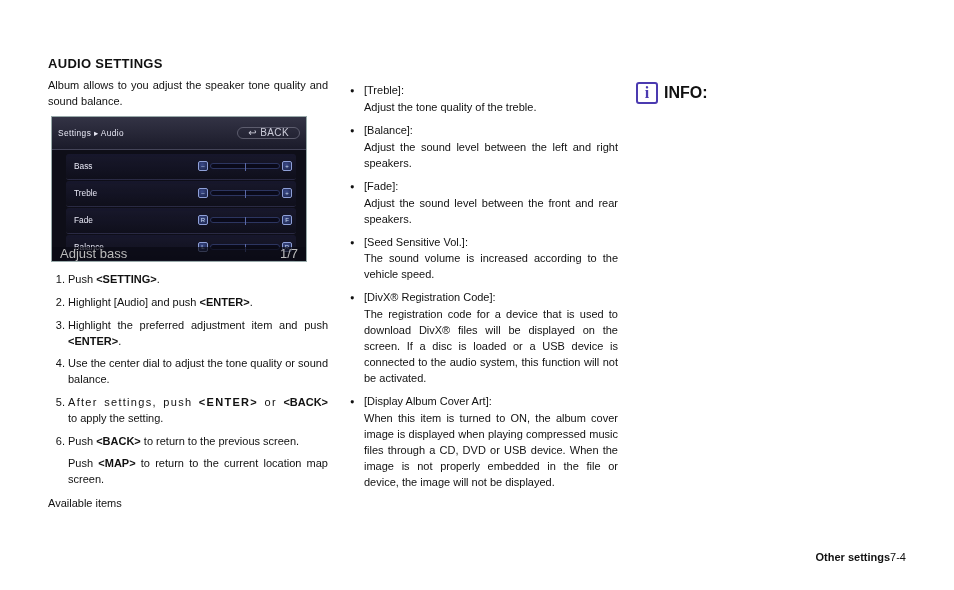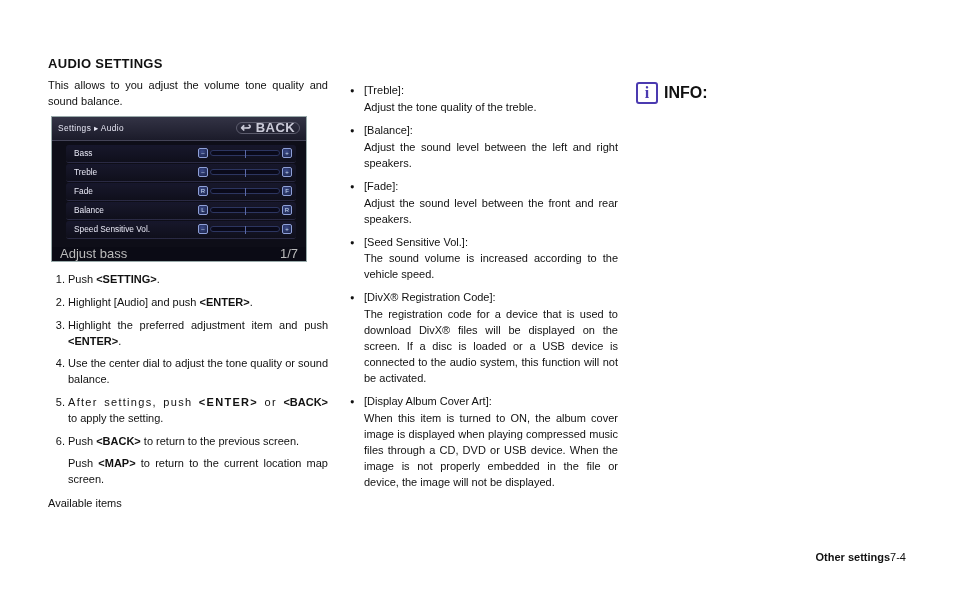--- a/index.html
+++ b/index.html
@@ -38,32 +38,32 @@
     width: 256px; height: 146px;
     background: #0e0e18;
     border: 1px solid #9aa;
     margin: 6px 0 10px 3px;
     color: #e8e8f5;
     font-size: 8.3px;
     position: relative;
     overflow: hidden;
   }
   .ss-header {
-    height: 24px; line-height: 18px;
+    height: 33px; line-height: 18px;
     background: linear-gradient(#333345,#1b1b2a);
     padding: 0 6px;
     display: flex; justify-content: space-between; align-items: center;
     border-bottom: 1px solid #444458;
     letter-spacing: 0.4px;
   }
-  .ss-header .right { opacity:.85; font-size:13px; border:1px solid #667; border-radius:8px; padding:0 4px; line-height:10px;font-weight:bold;}
+  .ss-header .right { opacity:.85; font-size:10px; border:1px solid #667; border-radius:8px; padding:0 10px; line-height:10px;}
   .ss-rows { padding: 4px 10px 2px 14px; }
   .ss-row {
     display:flex; align-items:center; justify-content:space-between;
-    height: 18px;
+    height: 26px;
     border-bottom: 1px solid rgba(100,100,140,.25);
     background: linear-gradient(rgba(80,80,160,.15), rgba(30,30,60,.1));
     border-radius: 3px;
     margin-bottom: 1px;
     padding: 0 4px 0 8px;
   }
   .ss-slider {
     display:flex; align-items:center; gap:2px;
   }
   .ss-cap {
@@ -118,21 +118,21 @@
 
   .sp-wide { letter-spacing: 1.3px; }
 </style>
 </head>
 <body>
 
 <div class="page">
 
   <div class="col col1">
     <h2 class="section-title">AUDIO SETTINGS</h2>
-    <p class="justify">This allows to you adjust the volume tone quality and sound balance.</p>
+    <p class="justify">Album allows to you adjust the speaker tone quality and sound balance.</p>
 
     <div class="screenshot">
       <div class="ss-header">
         <span>Settings ▸ Audio</span>
         <span class="right">↩ BACK</span>
       </div>
       <div class="ss-rows" id="ss-rows">
           <div class="ss-row">
             <span>Bass</span>
     <span class="ss-slider">

